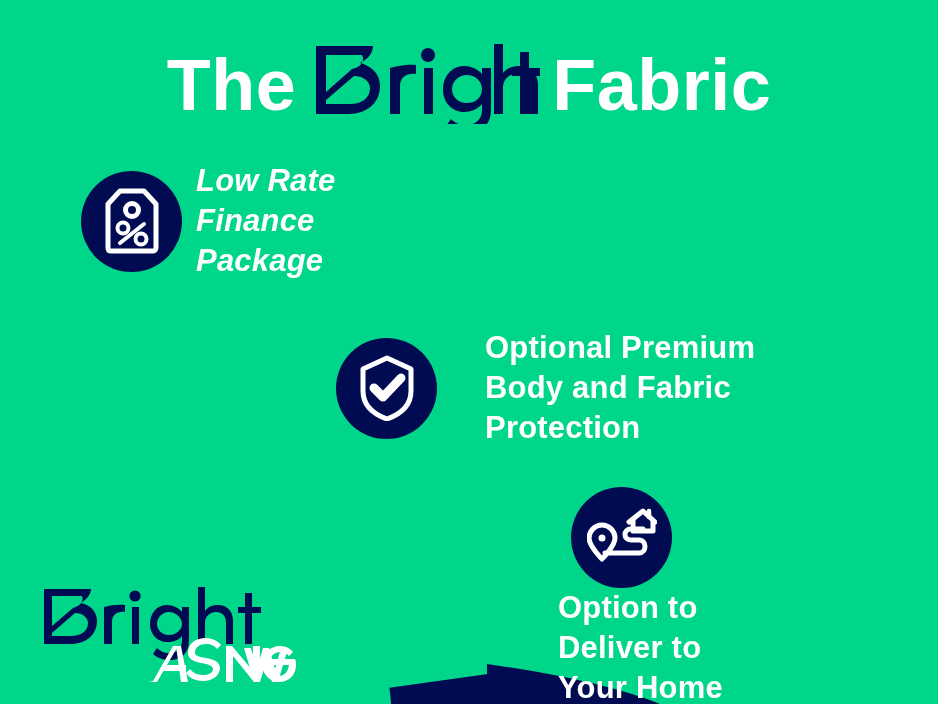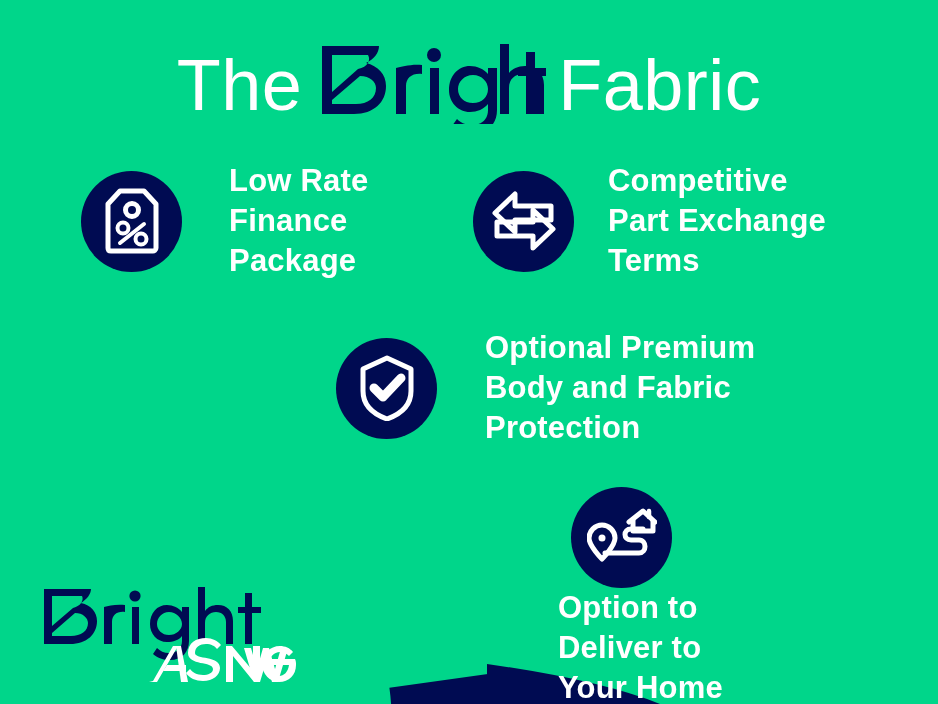--- a/index.html
+++ b/index.html
@@ -34,21 +34,21 @@
     position: absolute;
     left: 0;
     top: 42px;
     width: 938px;
     text-align: center;
     white-space: nowrap;
     line-height: 1;
   }
   #headline .word {
     font-size: 72px;
-    font-weight: 400;
+    font-weight: 700;
     color: #ffffff;
     letter-spacing: 0.5px;
     vertical-align: middle;
   }
   #headline .brightmark {
     display: inline-block;
     vertical-align: middle;
     margin: 0 10px 0 14px;
   }
   
@@ -74,21 +74,21 @@
     font-weight: bold;
     line-height: 40px;
     letter-spacing: 0.2px;
     white-space: pre-line;
   }
   #feature-0 { left: 81px;  top: 161px; }
   #feature-1 { left: 473px; top: 161px; }
   #feature-2 { left: 336px; top: 328px; }
   #feature-3 { left: 521px; top: 487px; flex-direction: column; }
 
-  #feature-0 .ftext { margin-left: 47px; }
+  #feature-0 .ftext { margin-left: 14px; font-style: italic; }
   #feature-1 .ftext { margin-left: 34px; }
   #feature-2 .ftext { margin-left: 48px; }
   #feature-3 .ftext { margin-left: 37px; }
 
   
   #logo {
     position: absolute;
     left: 40px;
     top: 586px;
     width: 260px;
@@ -155,31 +155,20 @@
         <circle cx="20" cy="40" r="5.5" fill="none" stroke="#ffffff" stroke-width="4"></circle>
         <circle cx="38" cy="51" r="5.5" fill="none" stroke="#ffffff" stroke-width="4"></circle>
         <line x1="41" y1="36" x2="17" y2="55" stroke="#ffffff" stroke-width="4" stroke-linecap="round"></line>
       </svg>
     </div>
     <div class="ftext">Low Rate
 Finance
 Package</div>
   </div>
 
-  <div class="feature" id="feature-1">
-    <div class="badge">
-      <svg width="66" height="62" viewBox="0 0 66 62">
-        <path d="M24 4 L24 16 L60 16 L60 30 L24 30 L24 42 L4 23 Z" fill="none" stroke="#ffffff" stroke-width="5" stroke-linejoin="round"></path>
-        <path d="M42 20 L42 32 L6 32 L6 46 L42 46 L42 58 L62 39 Z" fill="none" stroke="#ffffff" stroke-width="5" stroke-linejoin="round" transform="translate(0 0)"></path>
-      </svg>
-    </div>
-    <div class="ftext">Competitive
-Part Exchange
-Terms</div>
-  </div>
 
   <div class="feature" id="feature-2">
     <div class="badge">
       <svg width="58" height="66" viewBox="0 0 58 66">
         <path d="M29 3 L53 14 L53 36 C53 50 43 59 29 64 C15 59 5 50 5 36 L5 14 Z" fill="none" stroke="#ffffff" stroke-width="5" stroke-linejoin="round"></path>
         <path d="M16 33 L25 42 L43 23" fill="none" stroke="#ffffff" stroke-width="9" stroke-linecap="round" stroke-linejoin="round"></path>
       </svg>
     </div>
     <div class="ftext">Optional Premium
 Body and Fabric

